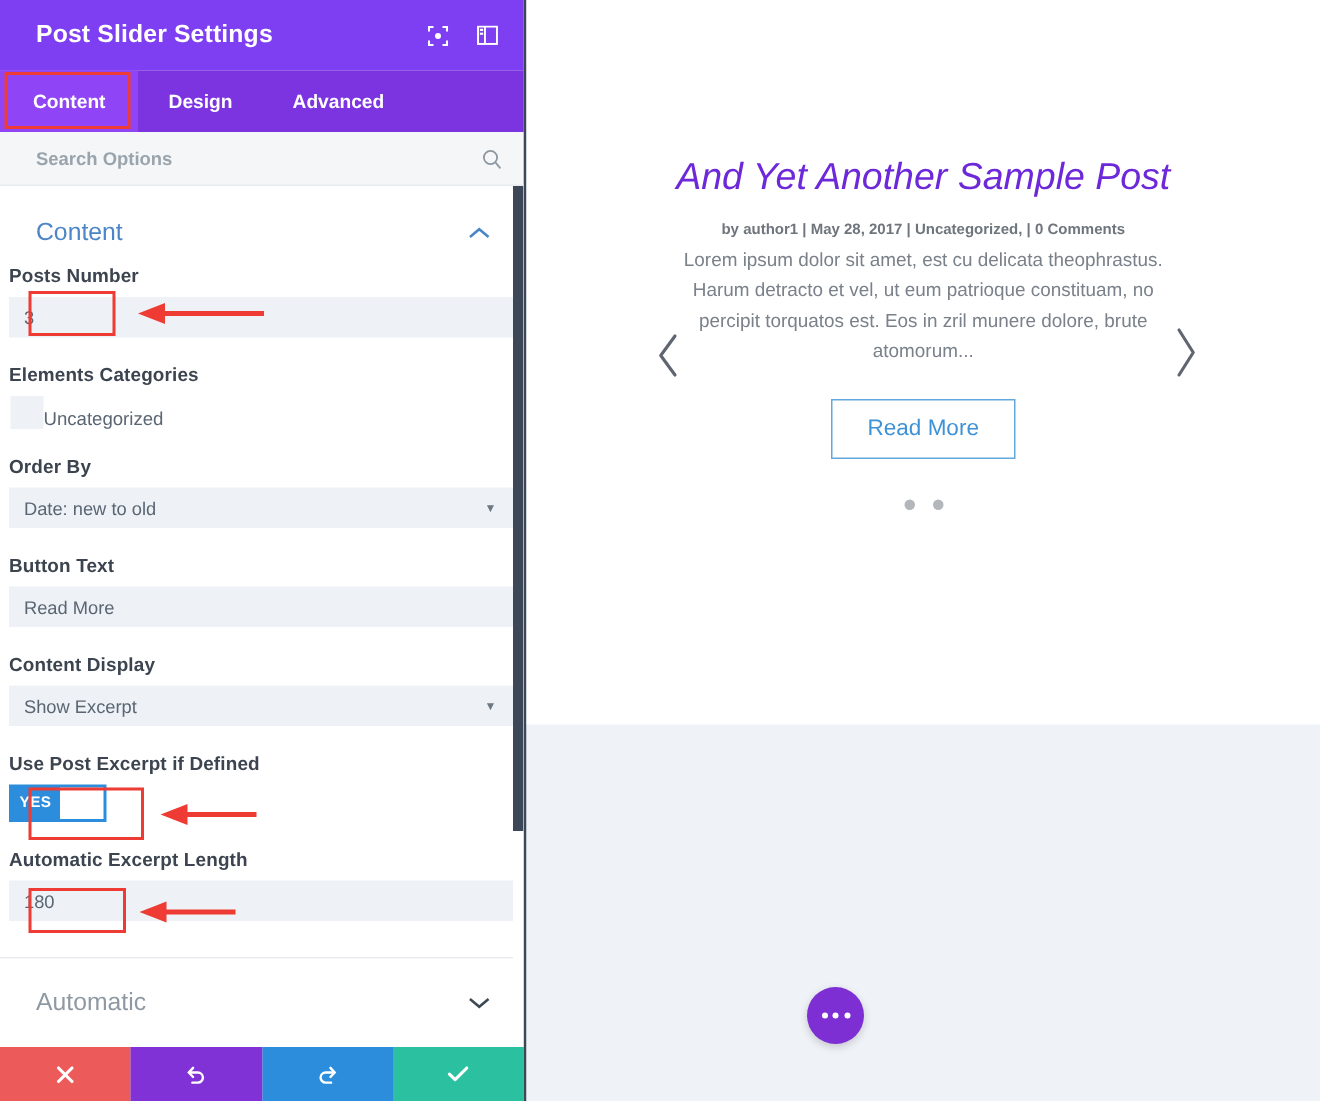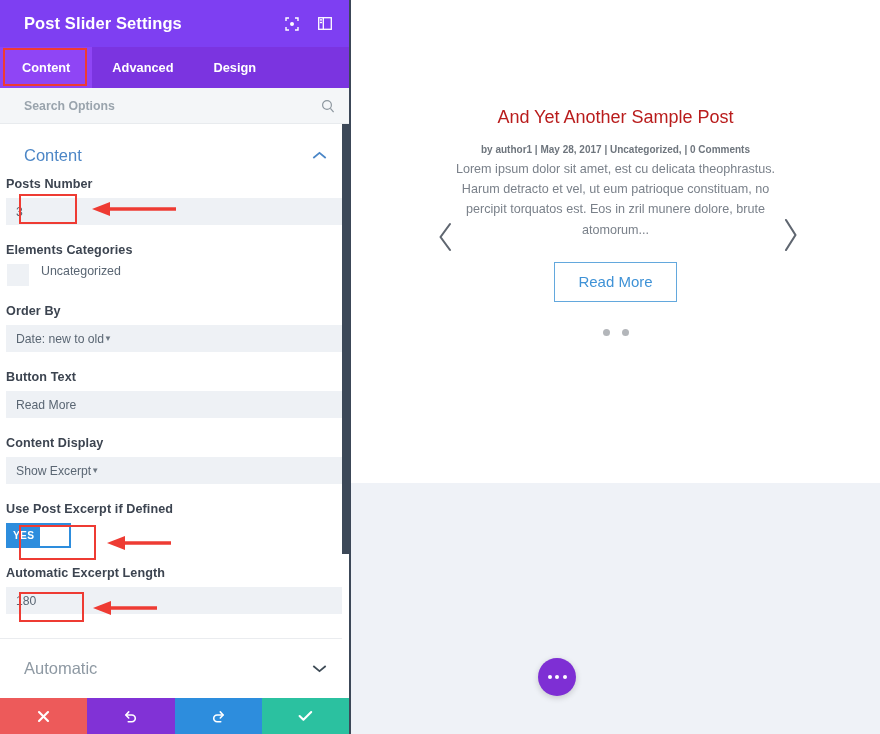--- a/index.html
+++ b/index.html
@@ -134,24 +134,24 @@
     background: #eef1f5;
     border: none;
     width: 100%;
     display: flex; align-items: center;
     padding: 0 10px;
     font-family: "Liberation Sans", sans-serif;
     font-size: 12.2px;
     color: #5a6673;
     outline: none;
   }
-  .control.select { cursor: pointer; }
+  .control.select { justify-content: space-between; cursor: pointer; }
   .caret { font-size: 8px; color: #6d7883; padding-right: 2px;}
 
-  .checkrow { display: flex; align-items: flex-start; gap: 12px; padding-left: 1px; }
+  .checkrow { display: flex; align-items: flex-end; padding-left: 1px; }
   .checkbox {
     width: 22px; height: 22px;
     background: #eef1f5;
     cursor: pointer;
     flex: 0 0 22px;
   }
   .checklabel { font-size: 12.4px; color: #5a6673; }
 
   
   .toggle {
@@ -236,26 +236,27 @@
   }
   .nav-prev { left: 86px; top: 222px; }
   .nav-next { left: 430px; top: 218px; }
 
   .slide {
     width: 330px;
     text-align: center;
     margin-top: -40px;
   }
   .slide-title {
-    font-size: 18px;
-    color: #b91c1c;
+    font-size: 25px;
+    color: #6d28d9;
     font-weight: normal;
     line-height: 1.2;
     margin-bottom: 15px;
     white-space: nowrap;
+    font-style: italic;
   }
   .slide-meta {
     font-size: 10px;
     color: #6e757d;
     font-weight: bold;
     margin-bottom: 4px;
   }
   .slide-excerpt {
     font-size: 12.6px;
     color: #7a818a;
@@ -316,22 +317,22 @@
             <line x1="5.3" y1="0.7" x2="5.3" y2="12.3"></line>
             <rect x="1.9" y="2.2" width="2.2" height="1.4" fill="#ffffff" stroke="none"></rect>
             <rect x="1.9" y="4.8" width="2.2" height="1.4" fill="#ffffff" stroke="none"></rect>
           </svg>
         </div>
       </div>
     </div>
 
     <div class="tabbar">
       <div class="tab active">Content</div>
+      <div class="tab">Design</div>
       <div class="tab">Advanced</div>
-      <div class="tab">Design</div>
     </div>
 
     <div class="searchbar">
       <input class="search-input" type="text" placeholder="Search Options" style="">
       <div class="search-icon">
         <svg width="14" height="14" viewBox="0 0 14 14" fill="none" stroke="#8d979f" stroke-width="1.2">
           <circle cx="6" cy="6" r="4.4"></circle>
             <line x1="9.4" y1="9.4" x2="12.6" y2="13.2"></line>
         </svg>
       </div>

